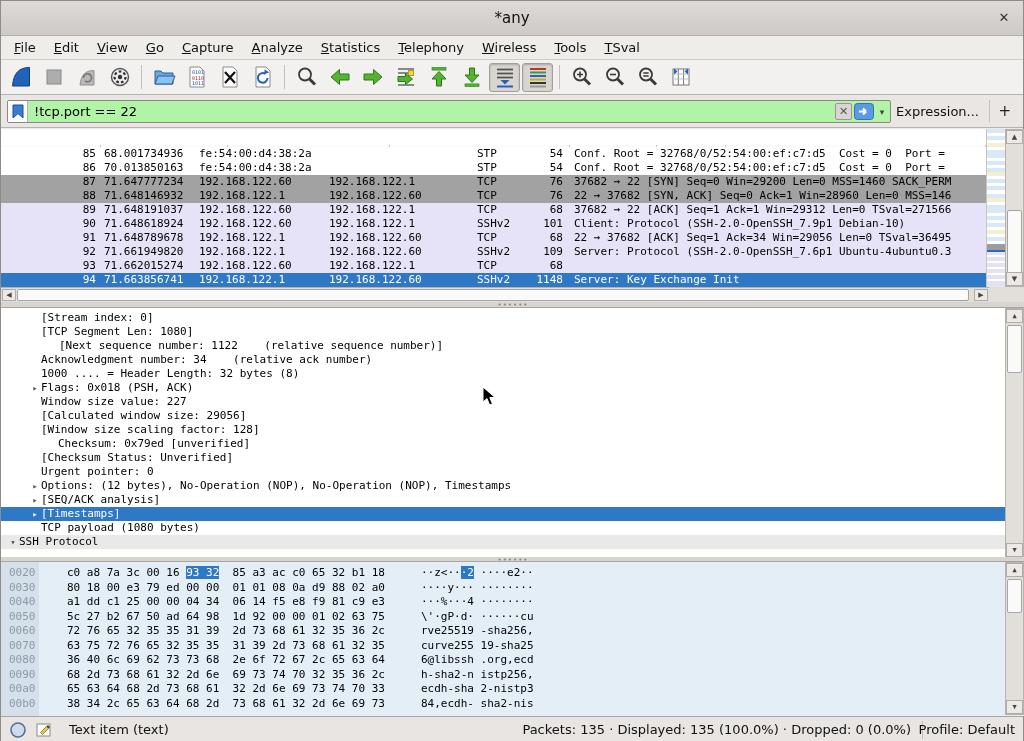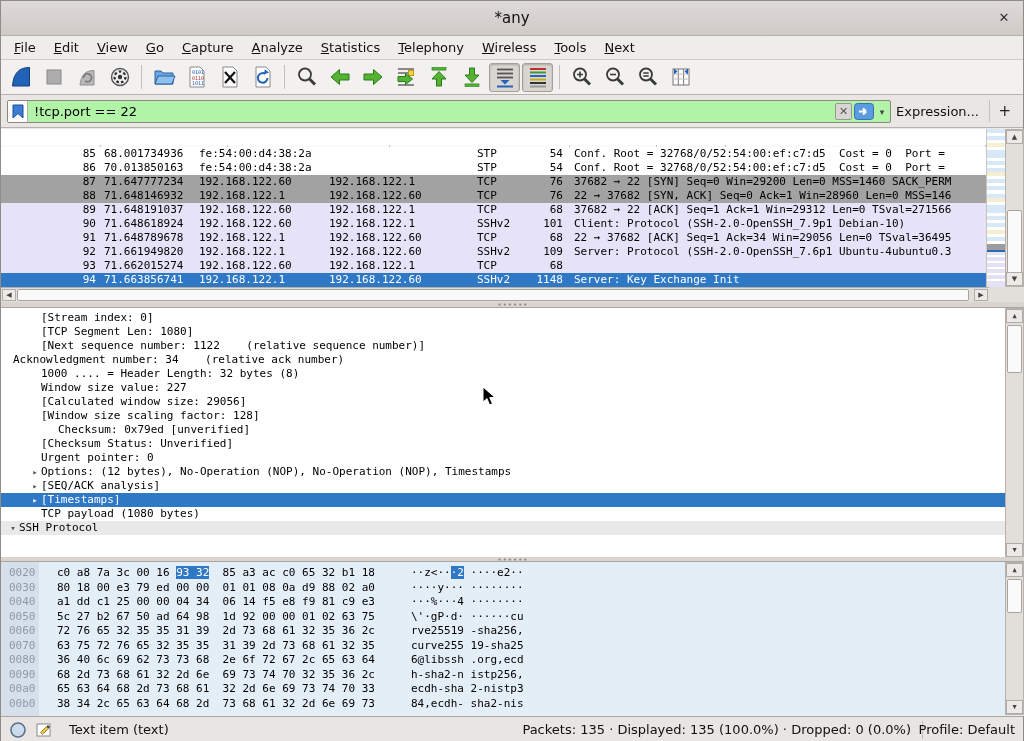--- a/index.html
+++ b/index.html
@@ -100,21 +100,21 @@
   .dline.proto { background:#e9e9e9; }
 
   
   #hex-pane { position:absolute; left:0; top:560px; width:1024px; height:155px; background:#e4eef7;
               border-top:1px solid #a9a5a1; overflow:hidden;
               font-family:"DejaVu Sans Mono","Liberation Mono",monospace; font-size:11px; }
   #hex-offset-strip { position:absolute; left:0; top:0; width:38px; height:100%; background:rgba(90,110,130,.10); }
   #hex-rows { position:absolute; left:8px; top:4px; }
   .hxrow { height:14.5px; line-height:14.5px; white-space:pre; color:#000; }
   .hx-off { display:inline-block; width:36px; color:#8d99a6; }
-  .hx-hex { display:inline-block; width:330px; margin-left:12px; }
+  .hx-hex { display:inline-block; width:330px; margin-left:22px; }
   .hx-asc { display:inline-block; margin-left:24px; }
   .hl { background:#2f78c6; color:#fff; }
 
   
   #statusbar { position:absolute; left:0; top:715px; width:100%; height:26px; background:#e8e5e2;
                border-top:1px solid #aaa6a2; display:flex; align-items:center; font-size:13px; color:#111; }
   #expert-btn { margin-left:8px; width:18px; height:18px; }
   #comment-btn { margin-left:8px; width:18px; height:18px; }
   #status-help { margin-left:16px; }
   #status-right { position:absolute; right:112px; }
@@ -138,21 +138,21 @@
       <span class="menu-item">File</span>
       <span class="menu-item">Edit</span>
       <span class="menu-item">View</span>
       <span class="menu-item">Go</span>
       <span class="menu-item">Capture</span>
       <span class="menu-item">Analyze</span>
       <span class="menu-item">Statistics</span>
       <span class="menu-item">Telephony</span>
       <span class="menu-item">Wireless</span>
       <span class="menu-item">Tools</span>
-      <span class="menu-item">Next</span>
+      <span class="menu-item">TSval</span>
     </div>
 
   <div id="toolbar">
       <div class="tbtn">
         <svg width="24" height="24" viewBox="0 0 24 24">
           <path d="M3.5 21 C4.5 8 10 2.5 20.5 2.5 L20.5 21 Z" fill="#2262b8" stroke="#143f7c"></path>
         </svg>
       </div>
       <div class="tbtn">
         <svg width="24" height="24" viewBox="0 0 24 24">
@@ -483,23 +483,24 @@
   </div>
 
   <div class="splitter" style="top:301px; height:5px;">
     <span class="dots">••••••</span>
   </div>
 
   <div id="details-pane">
     <div id="details-lines">
         <div class="dline" style="padding-left: 28px;"><span class="exp"></span><span>[Stream index: 0]</span></div>
         <div class="dline" style="padding-left: 28px;"><span class="exp"></span><span>[TCP Segment Len: 1080]</span></div>
-        <div class="dline" style="padding-left: 28px;"><span class="exp"></span><span>[Next sequence number: 1122    (relative sequence number)]</span></div>
-        <div class="dline" style=""><span class="exp"></span><span>Acknowledgment number: 34    (relative ack number)</span></div>
+        <div class="dline" style="padding-left: 28px; margin-left: 18px;"><span class="exp"></span><span>[Next sequence number: 1122    (relative sequence number)]</span></div>
+        <div class="dline" style="padding-left: 28px;"><span class="exp"></span><span>Acknowledgment number: 34    (relative ack number)</span></div>
         <div class="dline" style="padding-left: 28px;"><span class="exp"></span><span>1000 .... = Header Length: 32 bytes (8)</span></div>
+        <div class="dline" style="padding-left: 28px;"><span class="exp">▸</span><span>Flags: 0x018 (PSH, ACK)</span></div>
         <div class="dline" style="padding-left: 28px;"><span class="exp"></span><span>Window size value: 227</span></div>
         <div class="dline" style="padding-left: 28px;"><span class="exp"></span><span>[Calculated window size: 29056]</span></div>
         <div class="dline" style="padding-left: 28px;"><span class="exp"></span><span>[Window size scaling factor: 128]</span></div>
         <div class="dline" style="padding-left: 45px;"><span class="exp"></span><span>Checksum: 0x79ed [unverified]</span></div>
         <div class="dline" style="padding-left: 28px;"><span class="exp"></span><span>[Checksum Status: Unverified]</span></div>
         <div class="dline" style="padding-left: 28px;"><span class="exp"></span><span>Urgent pointer: 0</span></div>
         <div class="dline" style="padding-left: 28px;"><span class="exp">▸</span><span>Options: (12 bytes), No-Operation (NOP), No-Operation (NOP), Timestamps</span></div>
         <div class="dline" style="padding-left: 28px;"><span class="exp">▸</span><span>[SEQ/ACK analysis]</span></div>
         <div class="dline sel" style="padding-left: 28px;"><span class="exp">▸</span><span>[Timestamps]</span></div>
         <div class="dline" style="padding-left: 28px;"><span class="exp"></span><span>TCP payload (1080 bytes)</span></div>

